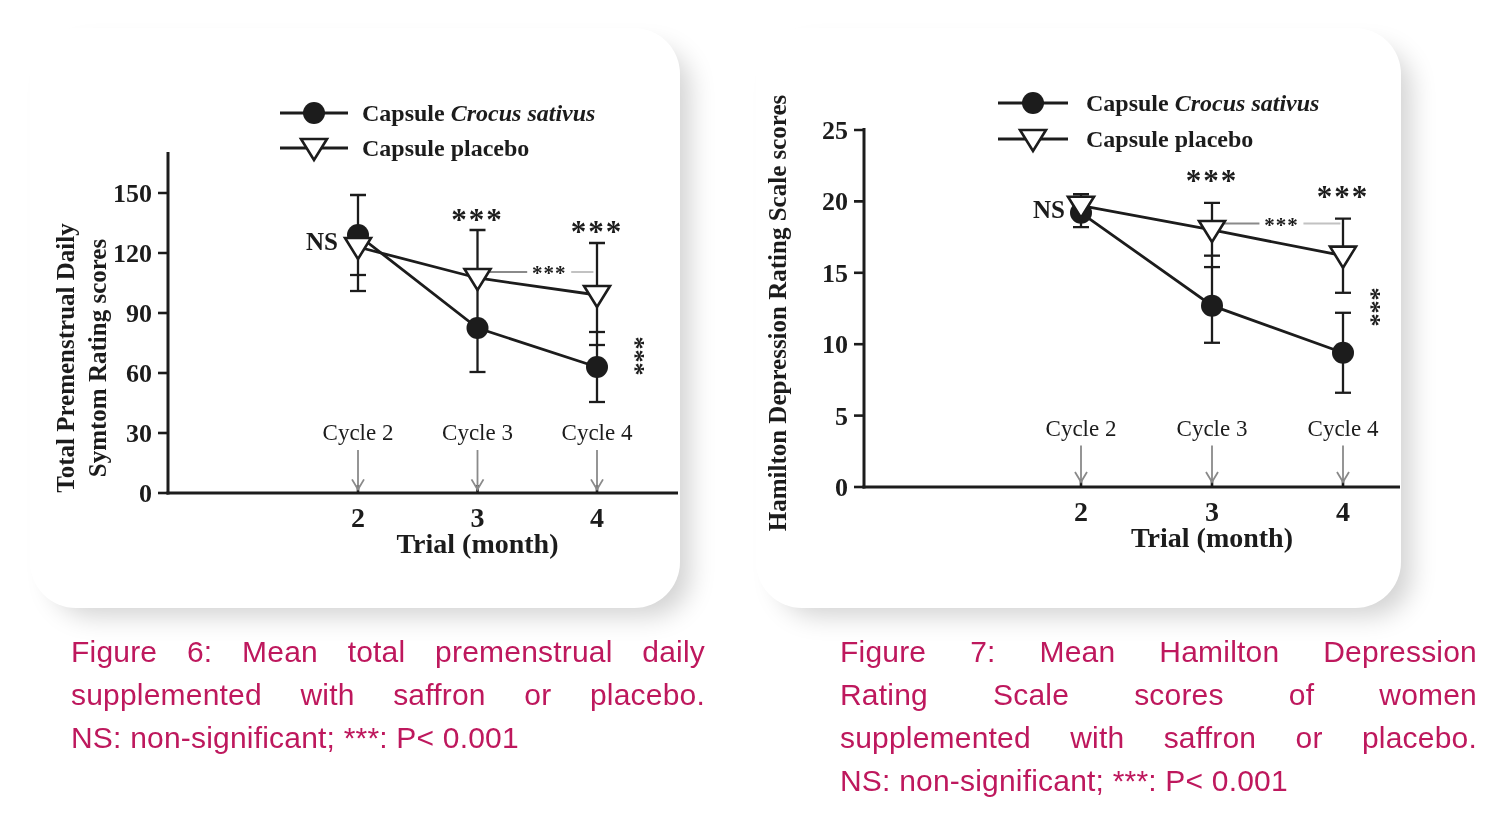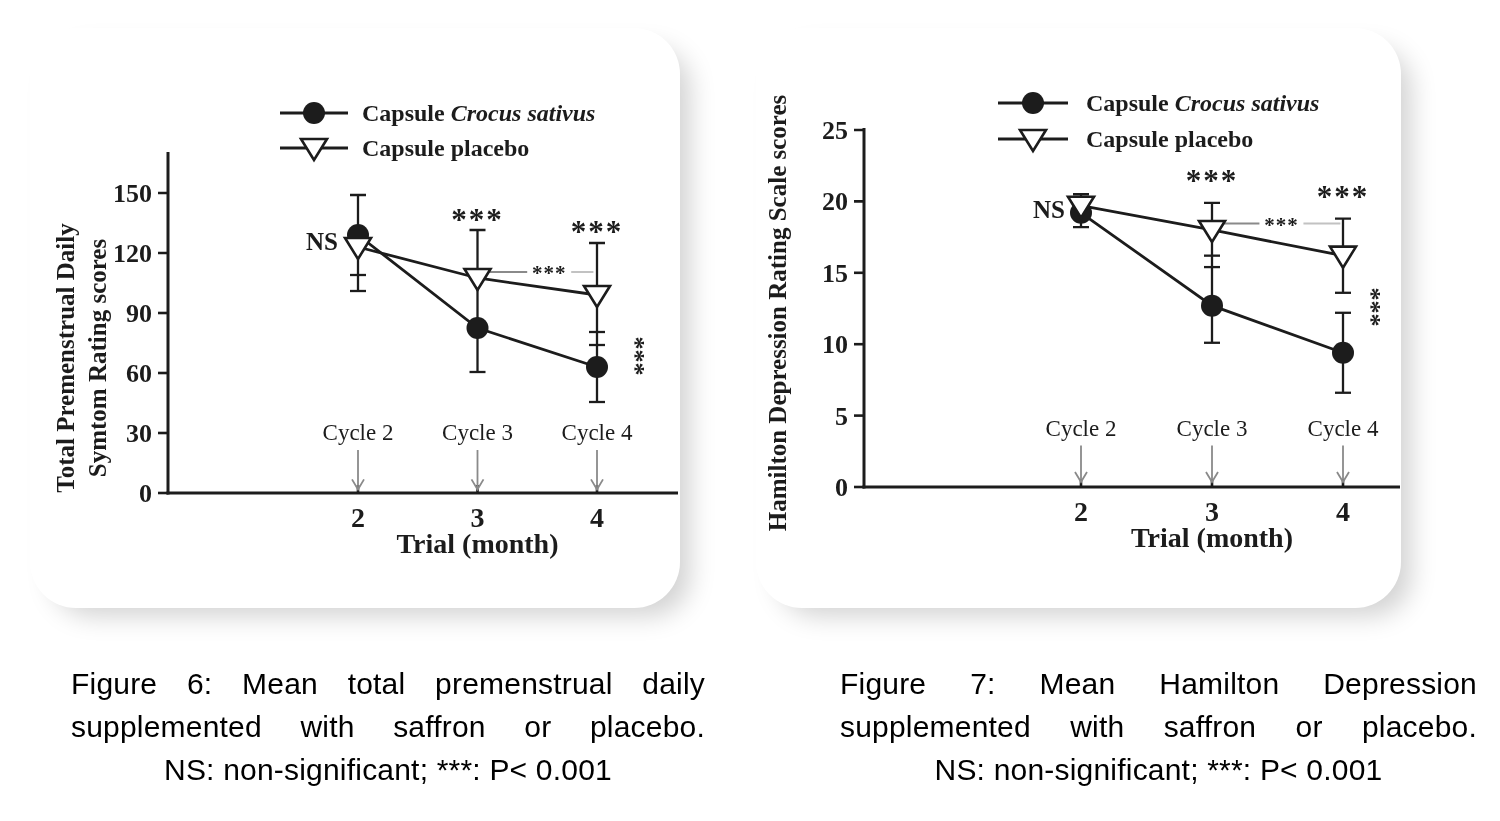--- a/index.html
+++ b/index.html
@@ -4,23 +4,23 @@
 <style>
   html,body{margin:0;padding:0;background:#ffffff;}
   #page{position:relative;width:1500px;height:821px;background:#ffffff;overflow:hidden;
         font-family:"Liberation Sans",sans-serif;}
   .card{position:absolute;top:28px;height:580px;background:#ffffff;border-radius:46px;
         box-shadow:16px 14px 26px -6px rgba(0,0,0,0.18);overflow:hidden;}
   #card0{left:30px;width:650px;}
   #card1{left:756px;width:645px;}
   .card svg{display:block;}
   svg text{font-family:"Liberation Serif",serif;fill:#1c1c1c;}
-  .caption{position:absolute;top:630px;color:#000000;font-size:30px;line-height:43px;
-           letter-spacing:0.2px;margin-top:32px;}
-  .caption .cl{text-align:center;}
+  .caption{position:absolute;top:630px;color:#be185d;font-size:30px;line-height:43px;
+           letter-spacing:0.2px;}
+  .caption .cl{text-align:left;}
   .caption .just{text-align:justify;text-align-last:justify;}
   #cap0{left:71px;width:634px;}
   #cap1{left:840px;width:637px;}
 </style>
 </head>
 <body>
 
 <div id="page">
 
   <div class="card" id="card0">
@@ -217,17 +217,18 @@
   </div>
 
   <div class="caption" id="cap0">
     <div class="cl just">Figure 6: Mean total premenstrual daily</div>
     <div class="cl just">supplemented with saffron or placebo.</div>
     <div class="cl">NS: non-significant; ***: P&lt; 0.001</div>
   </div>
 
   <div class="caption" id="cap1">
     <div class="cl just">Figure 7: Mean Hamilton Depression</div>
+    <div class="cl just">Rating Scale scores of women</div>
     <div class="cl just">supplemented with saffron or placebo.</div>
     <div class="cl">NS: non-significant; ***: P&lt; 0.001</div>
   </div>
 
 </div>
 
 </body></html>

